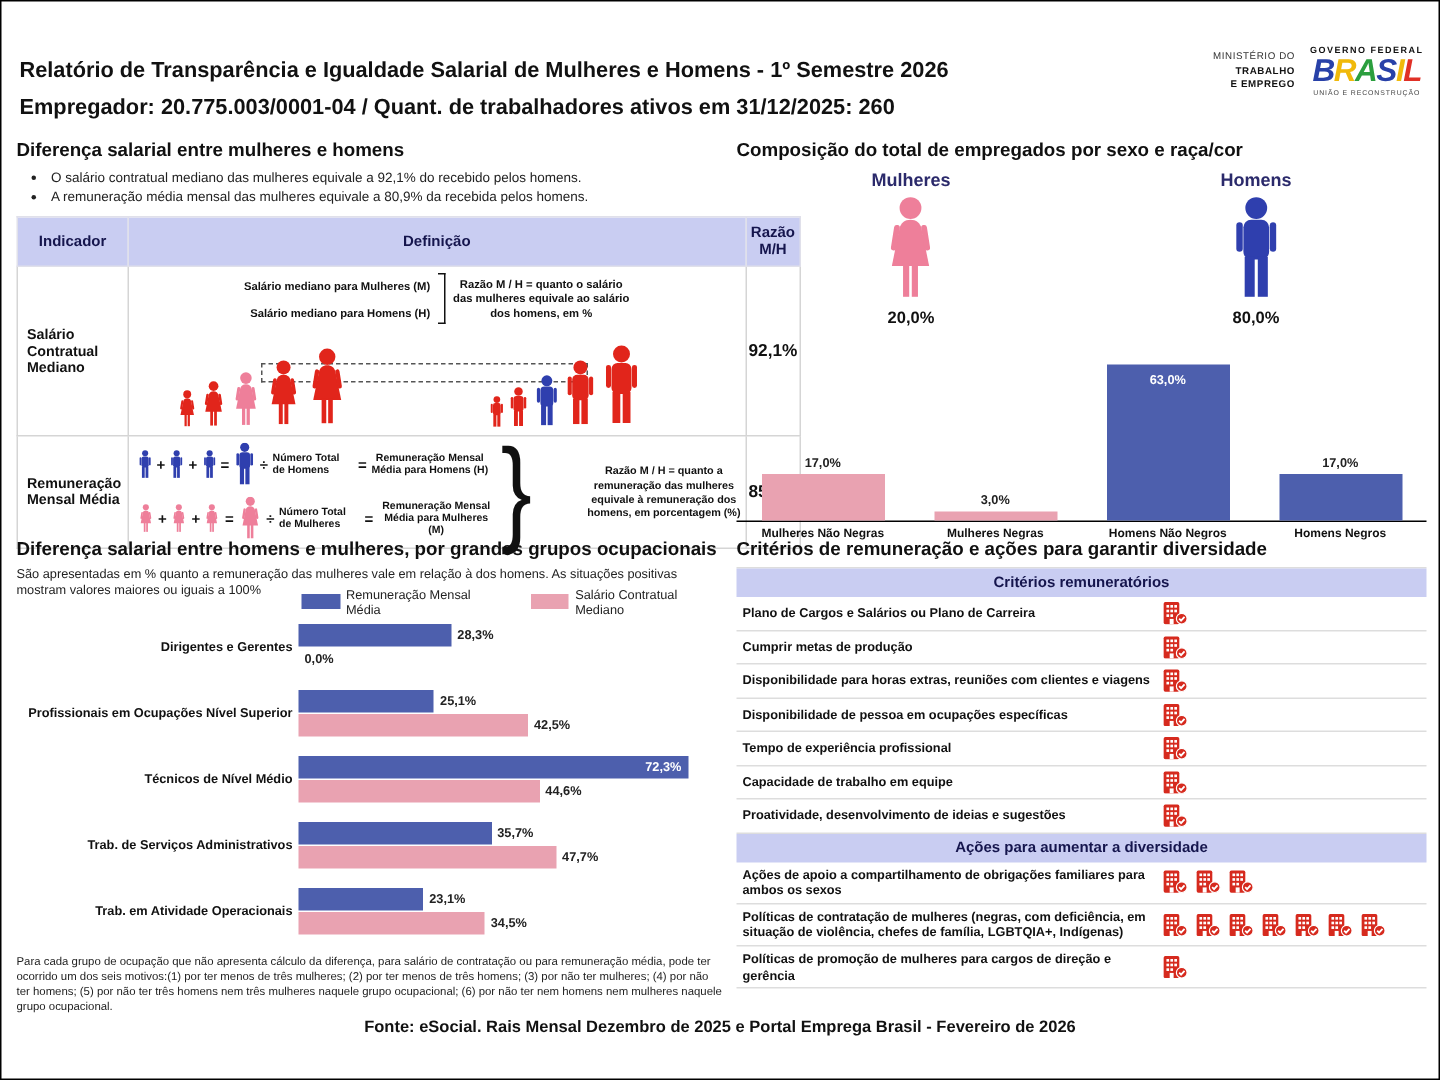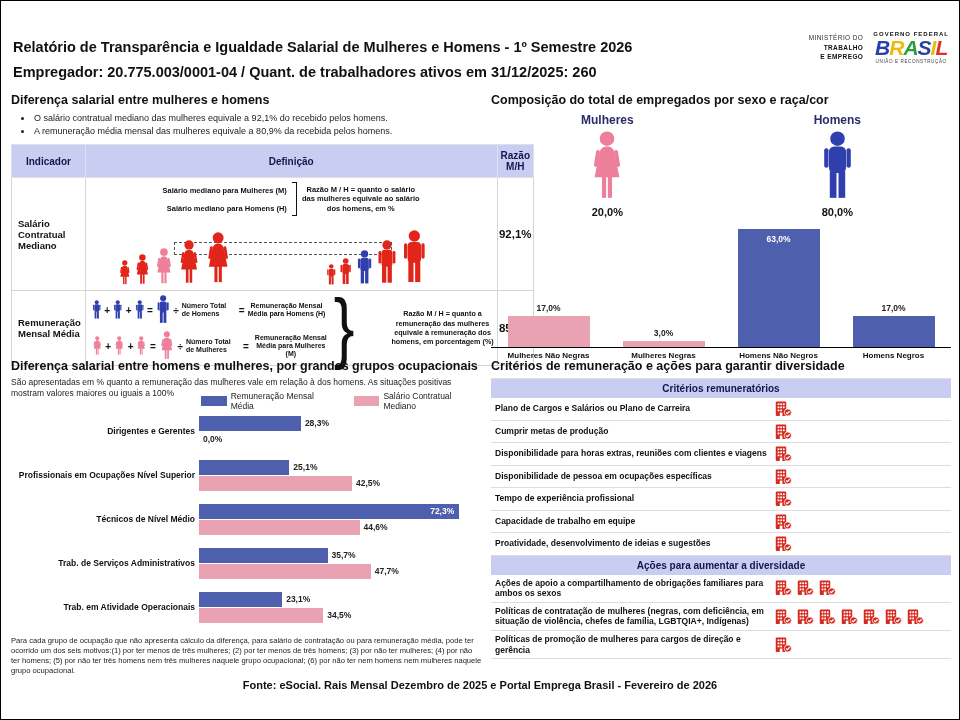--- a/index.html
+++ b/index.html
@@ -293,21 +293,21 @@
     <div class="comp-plot" id="comp-plot">
         <div class="comp-slot">
           <span class="comp-val">17,0%</span>
           <div class="comp-bar" style="height: 31.3846px; background: rgb(233, 162, 177);"></div>
         </div>
         <div class="comp-slot">
           <span class="comp-val">3,0%</span>
           <div class="comp-bar" style="height: 5.53846px; background: rgb(233, 162, 177);"></div>
         </div>
         <div class="comp-slot">
-          <div class="comp-bar" style="height: 118px; background: rgb(77, 95, 173);">
+          <div class="comp-bar" style="height: 104px; background: rgb(77, 95, 173);">
             <span class="inside-val">63,0%</span>
           </div>
         </div>
         <div class="comp-slot">
           <span class="comp-val">17,0%</span>
           <div class="comp-bar" style="height: 31.3846px; background: rgb(77, 95, 173);"></div>
         </div>
       </div>
     <div class="comp-cats" id="comp-cats">
         <div class="comp-cat">Mulheres Não Negras</div>

